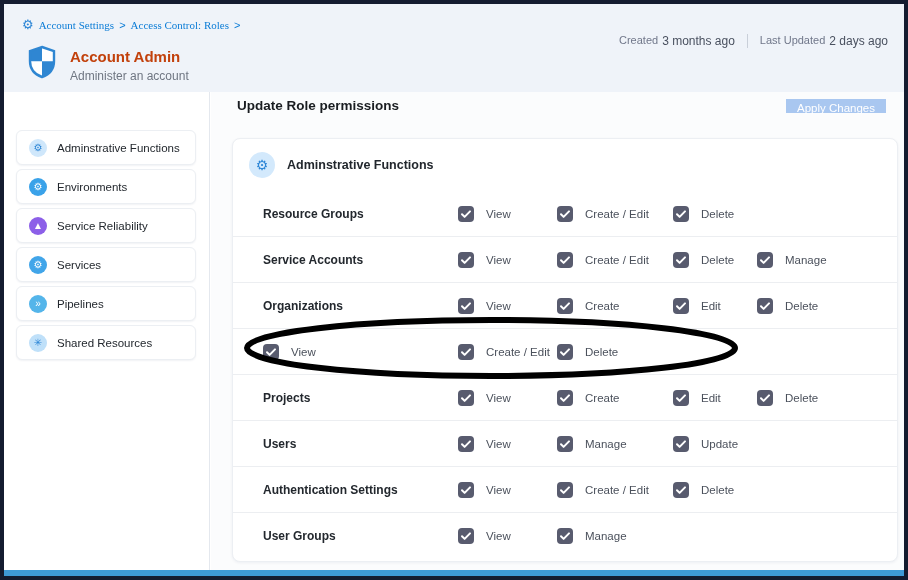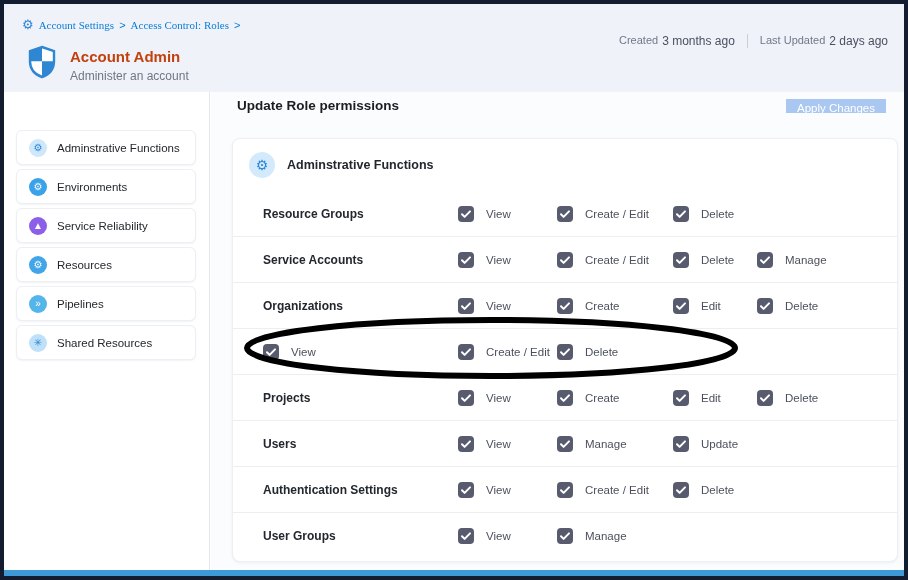--- a/index.html
+++ b/index.html
@@ -107,21 +107,21 @@
           <div class="side-card">
             <span class="side-ico" style="background: rgb(58, 162, 233); color: rgb(255, 255, 255);">⚙</span>
             <span class="side-lbl">Environments</span>
           </div>
           <div class="side-card">
             <span class="side-ico" style="background: rgb(140, 95, 232); color: rgb(255, 255, 255);">▲</span>
             <span class="side-lbl">Service Reliability</span>
           </div>
           <div class="side-card">
             <span class="side-ico" style="background: rgb(65, 165, 233); color: rgb(255, 255, 255);">⚙</span>
-            <span class="side-lbl">Resources</span>
+            <span class="side-lbl">Services</span>
           </div>
           <div class="side-card">
             <span class="side-ico" style="background: rgb(84, 181, 234); color: rgb(255, 255, 255);">»</span>
             <span class="side-lbl">Pipelines</span>
           </div>
           <div class="side-card">
             <span class="side-ico" style="background: rgb(191, 224, 249); color: rgb(45, 134, 214);">✳</span>
             <span class="side-lbl">Shared Resources</span>
           </div>
         </div>

